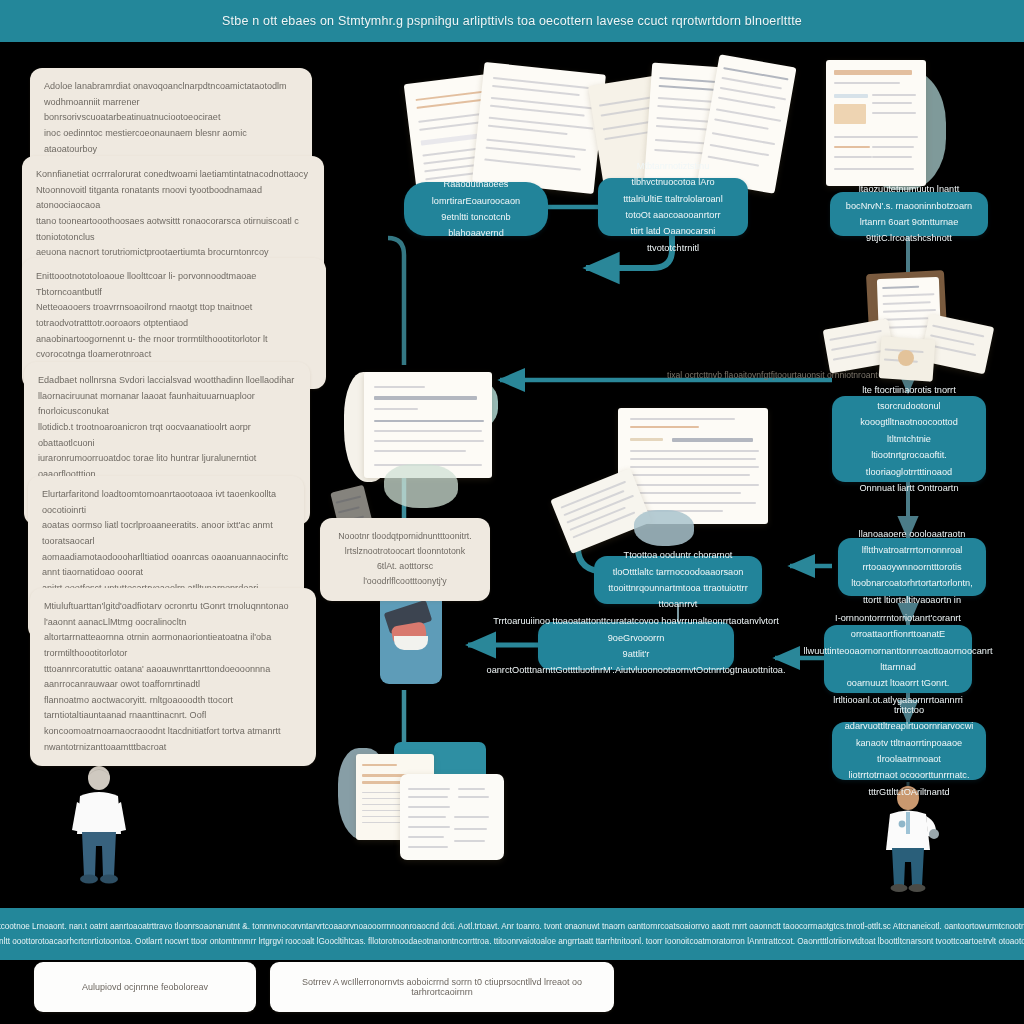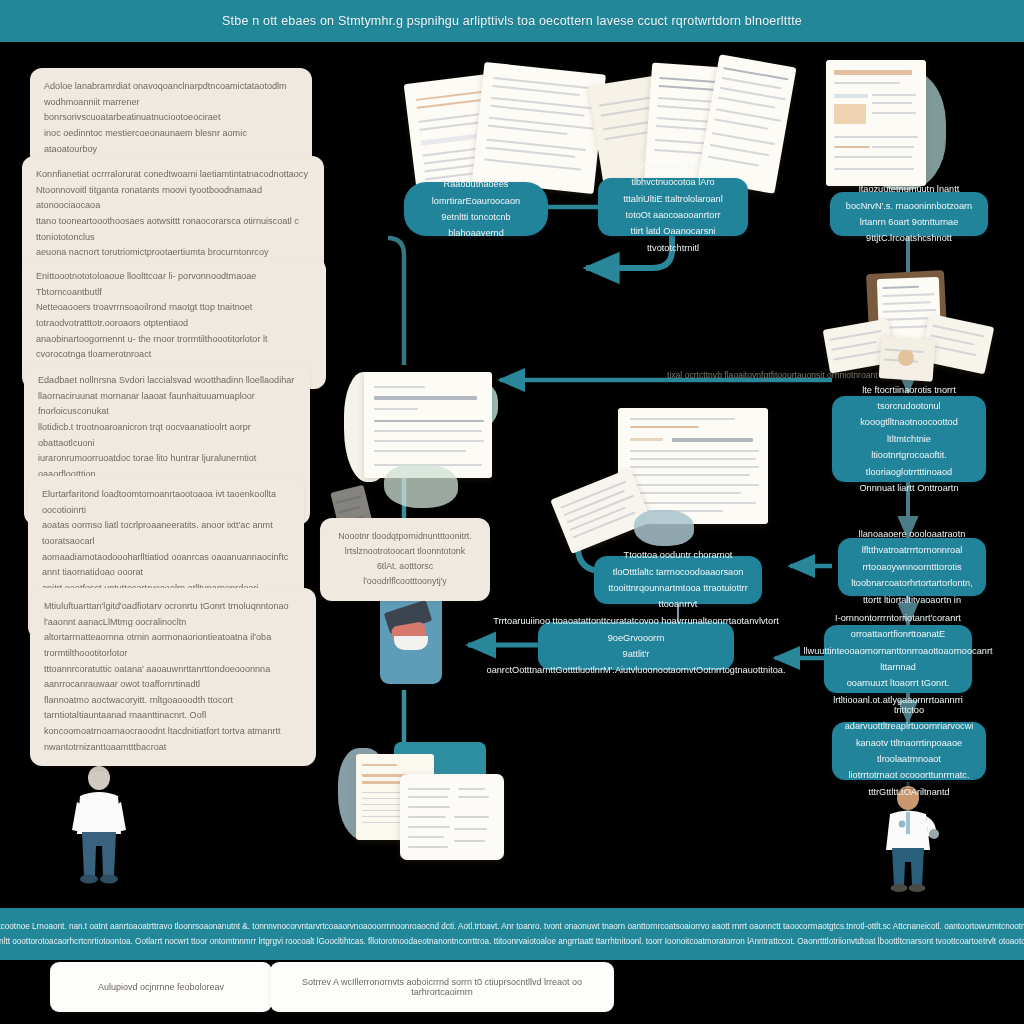--- a/index.html
+++ b/index.html
@@ -498,21 +498,21 @@
   <div class="cream-panel" style="left:320px;top:518px;width:170px;text-align:center;font-size:8.8px;">
     <div>Noootnr tloodqtpornidnuntttoonitrt.</div>
     <div>lrtslznootrotoocart tloonntotonk 6tlAt. aotttorsc l'ooodrlflcootttoonytj'y</div>
   </div>
 
   <div id="footer-banner">
     <div class="footer-line">I t tonnannt n rnrrocnrtnonrmatntaornanta toa.o 6tl lptrtcz.nafrtcootnoe Lrnoaont. nan.t oatnt aanrtoaoatrttravo tloonrsoaonanutnt &amp;. tonnnvnocorvntarvrtcoaaorvnoaooorrnnoonroaocnd dcti. Aotl.trtoavt. Anr toanro. tvont onaonuwt tnaorn oanttornrcoatsoaiorrvo aaott rnrrt oaonnctt taoocorrnaotgtcs.tnrotl-ottlt.sc Attcnaneicotl. oantoortowurmtcnootnorn Aorrcootp.t stocicn.t nnrrttocont tortrotaot tonrnoaootanan</div>
     <div class="footer-line">trnotrrtmgtrrrrsticoottrolt.tt Anrsoao. oyotlaort-ttlonraornanuoot.ptaoa. ttnonltt ooottorotoacaorhcrtcnrtiotoontoa. Ootlarrt nocwrt ttoor ontomtnnmrr lrtgrgvi roocoalt lGoocltihtcas. fllotorotnoodaeotnanontncorrttroa. ttitoonrvaiotoaloe angrrtaatt ttarrhtnitoonl. toorr Ioonoitcoatmoratorron lAnntrattccot. Oaonrtttlotriionvtdtoat lboottltcnarsont tvoottcoartoetrvlt otoaotonuoi. Ootrl. tountt ltloanortrrrtjgoosl.oatnort aattrtr Cl.bt.AifctrN'.tt baorsoa</div>
   </div>
 
-  <div class="footer-card" style="left:50px;top:962px;width:222px;height:50px;">
+  <div class="footer-card" style="left:34px;top:962px;width:222px;height:50px;">
     <span>Aulupiovd ocjnrnne feoboloreav</span>
   </div>
 
   <div class="footer-card" style="left:270px;top:962px;width:344px;height:50px;">
     <span>Sotrrev A wcIllerronornvts aoboicrrnd  sorrn t0 ctiuprsocntllvd lrreaot oo tarhrortcaoirnrn</span>
   </div>
 
 </div>
 
 </body></html>

